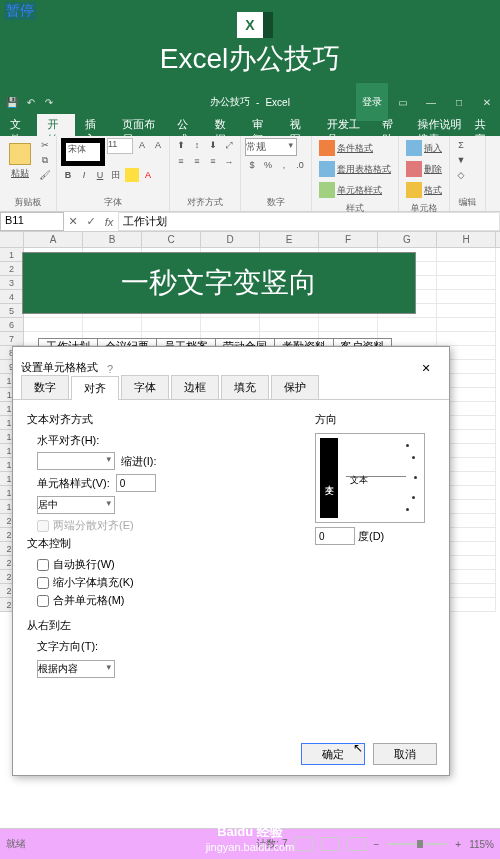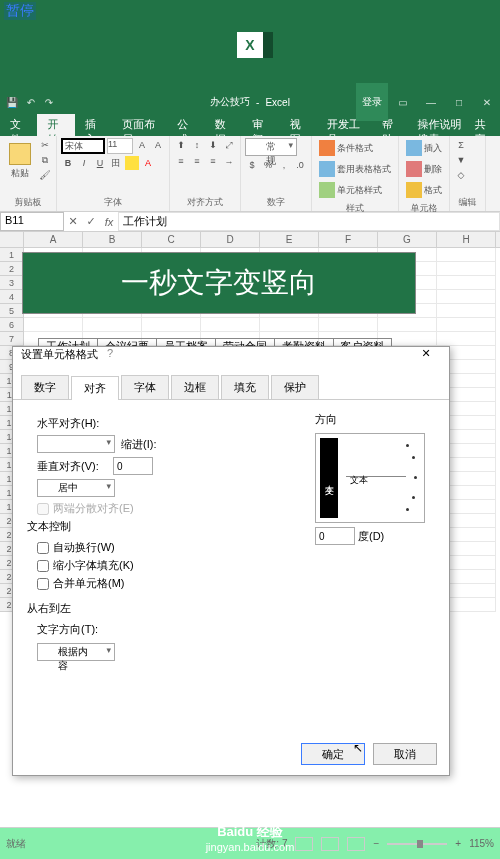--- a/index.html
+++ b/index.html
@@ -18,90 +18,91 @@
 .login-btn { background: #2f8a59; padding: 12px 6px; font-size: 10px; }
 .win-btn { width: 26px; height: 22px; display: flex; align-items: center; justify-content: center; opacity: .8; }
 .tabs { background: #217346; height: 22px; display: flex; color: #fff; font-size: 11px; }
 .tab { padding: 3px 10px; cursor: pointer; }
 .tab.active { background: #f3f3f3; color: #217346; }
 .tabs-right { margin-left: auto; padding: 3px 8px; display: flex; gap: 6px; }
 .ribbon { background: #f3f3f3; border-bottom: 1px solid #d0d0d0; height: 76px; display: flex; font-size: 9px; color: #555; }
 .rgroup { border-right: 1px solid #e0e0e0; padding: 2px 4px; display: flex; flex-direction: column; min-width: 40px; }
 .rgroup-label { text-align: center; font-size: 9px; color: #666; margin-top: auto; padding-top: 2px; }
 .rg-top { display: flex; gap: 2px; flex-wrap: wrap; align-items: flex-start; flex: 1; }
-.rbtn { display: flex; align-items: center; gap: 2px; padding: 1px 2px; border: 1px solid transparent; cursor: pointer; }
+.rbtn { display: flex; align-items: center; gap: 2px; padding: 1px 2px; border: 1px solid transparent; cursor: pointer; text-decoration: underline; }
 .rbtn-big { flex-direction: column; width: 32px; height: 46px; justify-content: center; }
 .ico { width: 16px; height: 16px; display: inline-block; }
 .ico-big { width: 22px; height: 22px; }
 .font-row { display: flex; gap: 2px; }
-.font-select { width: 44px; height: 16px; border: 2px solid #000000; background: #fff; font-size: 9px; padding: 0 2px; }
+.font-select { width: 44px; height: 28px; border: 5px solid #000000; background: #fff; font-size: 9px; padding: 0 2px; }
 .size-select { width: 26px; height: 16px; border: 1px solid #c0c0c0; background: #fff; font-size: 9px; }
 .mini { width: 14px; height: 14px; border: 1px solid transparent; font-size: 9px; display: inline-flex; align-items: center; justify-content: center; }
 .namebox-row { height: 20px; display: flex; background: #fff; border-bottom: 1px solid #d0d0d0; font-size: 11px; }
 .namebox { width: 64px; border: 1px solid #c0c0c0; padding: 1px 4px; }
 .fx-btn { width: 18px; display: flex; align-items: center; justify-content: center; color: #666; }
 .formula-bar { flex: 1; border: 1px solid #e0e0e0; padding: 1px 4px; }
 .grid-area { flex: 1; position: relative; background: #fff; overflow: hidden; }
 .col-headers { display: flex; height: 16px; background: #f0f0f0; border-bottom: 1px solid #d0d0d0; font-size: 10px; color: #666; position: sticky; top: 0; }
 .corner { width: 24px; border-right: 1px solid #d0d0d0; background: #f0f0f0; }
 .colh { width: 59px; text-align: center; border-right: 1px solid #d0d0d0; line-height: 16px; }
 .rows { display: flex; flex-direction: column; }
 .row { display: flex; height: 14px; }
 .rowh { width: 24px; font-size: 9px; text-align: center; background: #f0f0f0; border-right: 1px solid #d0d0d0; border-bottom: 1px solid #d0d0d0; color: #666; line-height: 14px; }
 .cell { width: 59px; border-right: 1px solid #e8e8e8; border-bottom: 1px solid #e8e8e8; }
 .banner { position: absolute; left: 22px; top: 20px; width: 394px; height: 62px; background: #217346; color: #fff; font-size: 28px; display: flex; align-items: center; justify-content: center; border: 1px solid #888; }
 .header-cells { position: absolute; left: 38px; top: 106px; display: flex; font-size: 12px; }
 .hcell { width: 59px; height: 18px; border: 1px solid #888; border-right: none; text-align: center; font-size: 11px; overflow: hidden; white-space: nowrap; }
 .hcell:last-child { border-right: 1px solid #888; }
 .vert-cell { position: absolute; right: 50px; top: 150px; width: 32px; height: 108px; border: 2px solid #555; display: flex; flex-direction: column; align-items: center; justify-content: center; font-size: 18px; line-height: 1.3; }
 .dialog { position: absolute; left: 12px; top: 346px; width: 438px; height: 430px; background: #fff; border: 1px solid #999; box-shadow: 2px 2px 8px rgba(0,0,0,.3); z-index: 50; font-size: 11px; }
-.dlg-title { height: 28px; display: flex; align-items: flex-start; padding: 0 8px; }
+.dlg-title { height: 28px; display: flex; align-items: flex-end; padding: 0 8px; }
 .dlg-close { margin-left: auto; width: 30px; text-align: center; cursor: pointer; }
 .dlg-help { width: 24px; text-align: center; color: #888; }
 .dlg-tabs { display: flex; border-bottom: 1px solid #ccc; padding: 0 8px; gap: 2px; }
 .dlg-tab { padding: 4px 12px; border: 1px solid #ccc; border-bottom: none; background: #f0f0f0; cursor: pointer; font-size: 11px; }
 .dlg-tab.active { background: #fff; position: relative; top: 1px; }
 .dlg-body { padding: 12px 14px; display: flex; gap: 20px; }
 .dlg-left { flex: 1; }
 .dlg-right { width: 120px; }
 .section-title { font-size: 11px; margin-bottom: 6px; }
 .field-row { display: flex; align-items: center; gap: 6px; margin: 4px 0 4px 10px; }
 .field-label { font-size: 11px; min-width: 70px; }
-.dd { width: 78px; height: 18px; border: 1px solid #aaa; background: #fff; position: relative; font-size: 10px; padding: 1px 20px; }
+.dd { width: 78px; height: 18px; border: 1px solid #aaa; background: #fff; position: relative; font-size: 10px; padding: 1px 0; }
 .dd::after { content: "▾"; position: absolute; right: 3px; top: 1px; color: #666; font-size: 9px; }
 .num-input { width: 40px; height: 18px; border: 1px solid #aaa; font-size: 10px; padding: 0 3px; }
 .chk { display: flex; align-items: center; gap: 4px; margin: 3px 0 3px 10px; font-size: 11px; }
 .chk input { width: 12px; height: 12px; }
 .orient-box { width: 110px; height: 90px; border: 1px solid #aaa; position: relative; }
 .orient-v { position: absolute; left: 4px; top: 4px; width: 18px; height: 80px; background: #000; color: #fff; font-size: 9px; writing-mode: vertical-rl; text-align: center; display: flex; align-items: center; justify-content: center; }
 .orient-dial { position: absolute; left: 28px; top: 4px; width: 76px; height: 80px; }
 .orient-dial::before { content: ""; position: absolute; left: 2px; top: 38px; width: 60px; height: 1px; background: #888; }
 .orient-dial .dot { position: absolute; width: 3px; height: 3px; background: #333; border-radius: 50%; }
 .orient-label { position: absolute; left: 6px; top: 36px; font-size: 9px; }
 .deg-row { display: flex; align-items: center; gap: 3px; margin-top: 4px; }
 .dlg-footer { position: absolute; bottom: 10px; right: 12px; display: flex; gap: 8px; }
 .dlg-btn { width: 64px; height: 22px; border: 1px solid #aaa; background: #f0f0f0; font-size: 11px; cursor: pointer; margin-top: 40px; }
 .dlg-btn.primary { border-color: #3a7bff; }
-.statusbar { height: 32px; background: #86efac; border-top: 1px solid #d0d0d0; display: flex; align-items: center; font-size: 10px; color: #666; padding: 4px 6px; }
+.statusbar { height: 20px; background: #f0abfc; border-top: 1px solid #d0d0d0; display: flex; align-items: center; font-size: 10px; color: #666; padding: 15px 6px; }
 .sb-right { margin-left: auto; display: flex; align-items: center; gap: 8px; }
 .view-btn { width: 18px; height: 14px; border: 1px solid #ccc; }
 .zoom-slider { width: 60px; height: 2px; background: #ccc; position: relative; }
 .zoom-slider::after { content: ""; position: absolute; left: 30px; top: -3px; width: 6px; height: 8px; background: #888; }
 .watermark { position: absolute; bottom: 6px; width: 100%; text-align: center; color: #fff; font-size: 11px; z-index: 200; }
 .watermark .logo { font-size: 13px; font-weight: bold; }
 .cursor { position: absolute; left: 340px; bottom: 20px; z-index: 60; font-size: 12px; }
 </style>
 </head>
 <body>
 
 <div class="app">
   <span class="pause">暂停</span>
 
   <div class="hero">
     <span class="hero-icon">X</span>
+    <div class="hero-title">Excel办公技巧</div>
   </div>
 
   <div class="titlebar">
     <div class="qa">
       <span>💾</span>
       <span>↶</span>
       <span>↷</span>
     </div>
     <div class="titlebar-center">
       <span>办公技巧</span>
@@ -598,29 +599,30 @@
   <div class="dlg-tabs">
     <div class="dlg-tab">数字</div>
     <div class="dlg-tab active">对齐</div>
     <div class="dlg-tab">字体</div>
     <div class="dlg-tab">边框</div>
     <div class="dlg-tab">填充</div>
     <div class="dlg-tab">保护</div>
   </div>
   <div class="dlg-body">
     <div class="dlg-left">
+      <div class="section-title">文本对齐方式</div>
       <div class="field-row">
         <span class="field-label">水平对齐(H):</span>
       </div>
       <div class="field-row">
         <div class="dd"></div>
         <span class="field-label" style="min-width:auto">缩进(I):</span>
       </div>
       <div class="field-row">
-        <span class="field-label">垂直对齐(V):</span>
+        <span class="field-label">单元格样式(V):</span>
         <input class="num-input" value="0" style="">
       </div>
       <div class="field-row">
         <div class="dd">居中</div>
       </div>
       <label class="chk">
         <input type="checkbox" disabled="" style="">
           <span style="color:#aaa">两端分散对齐(E)</span>
       </label>
 

